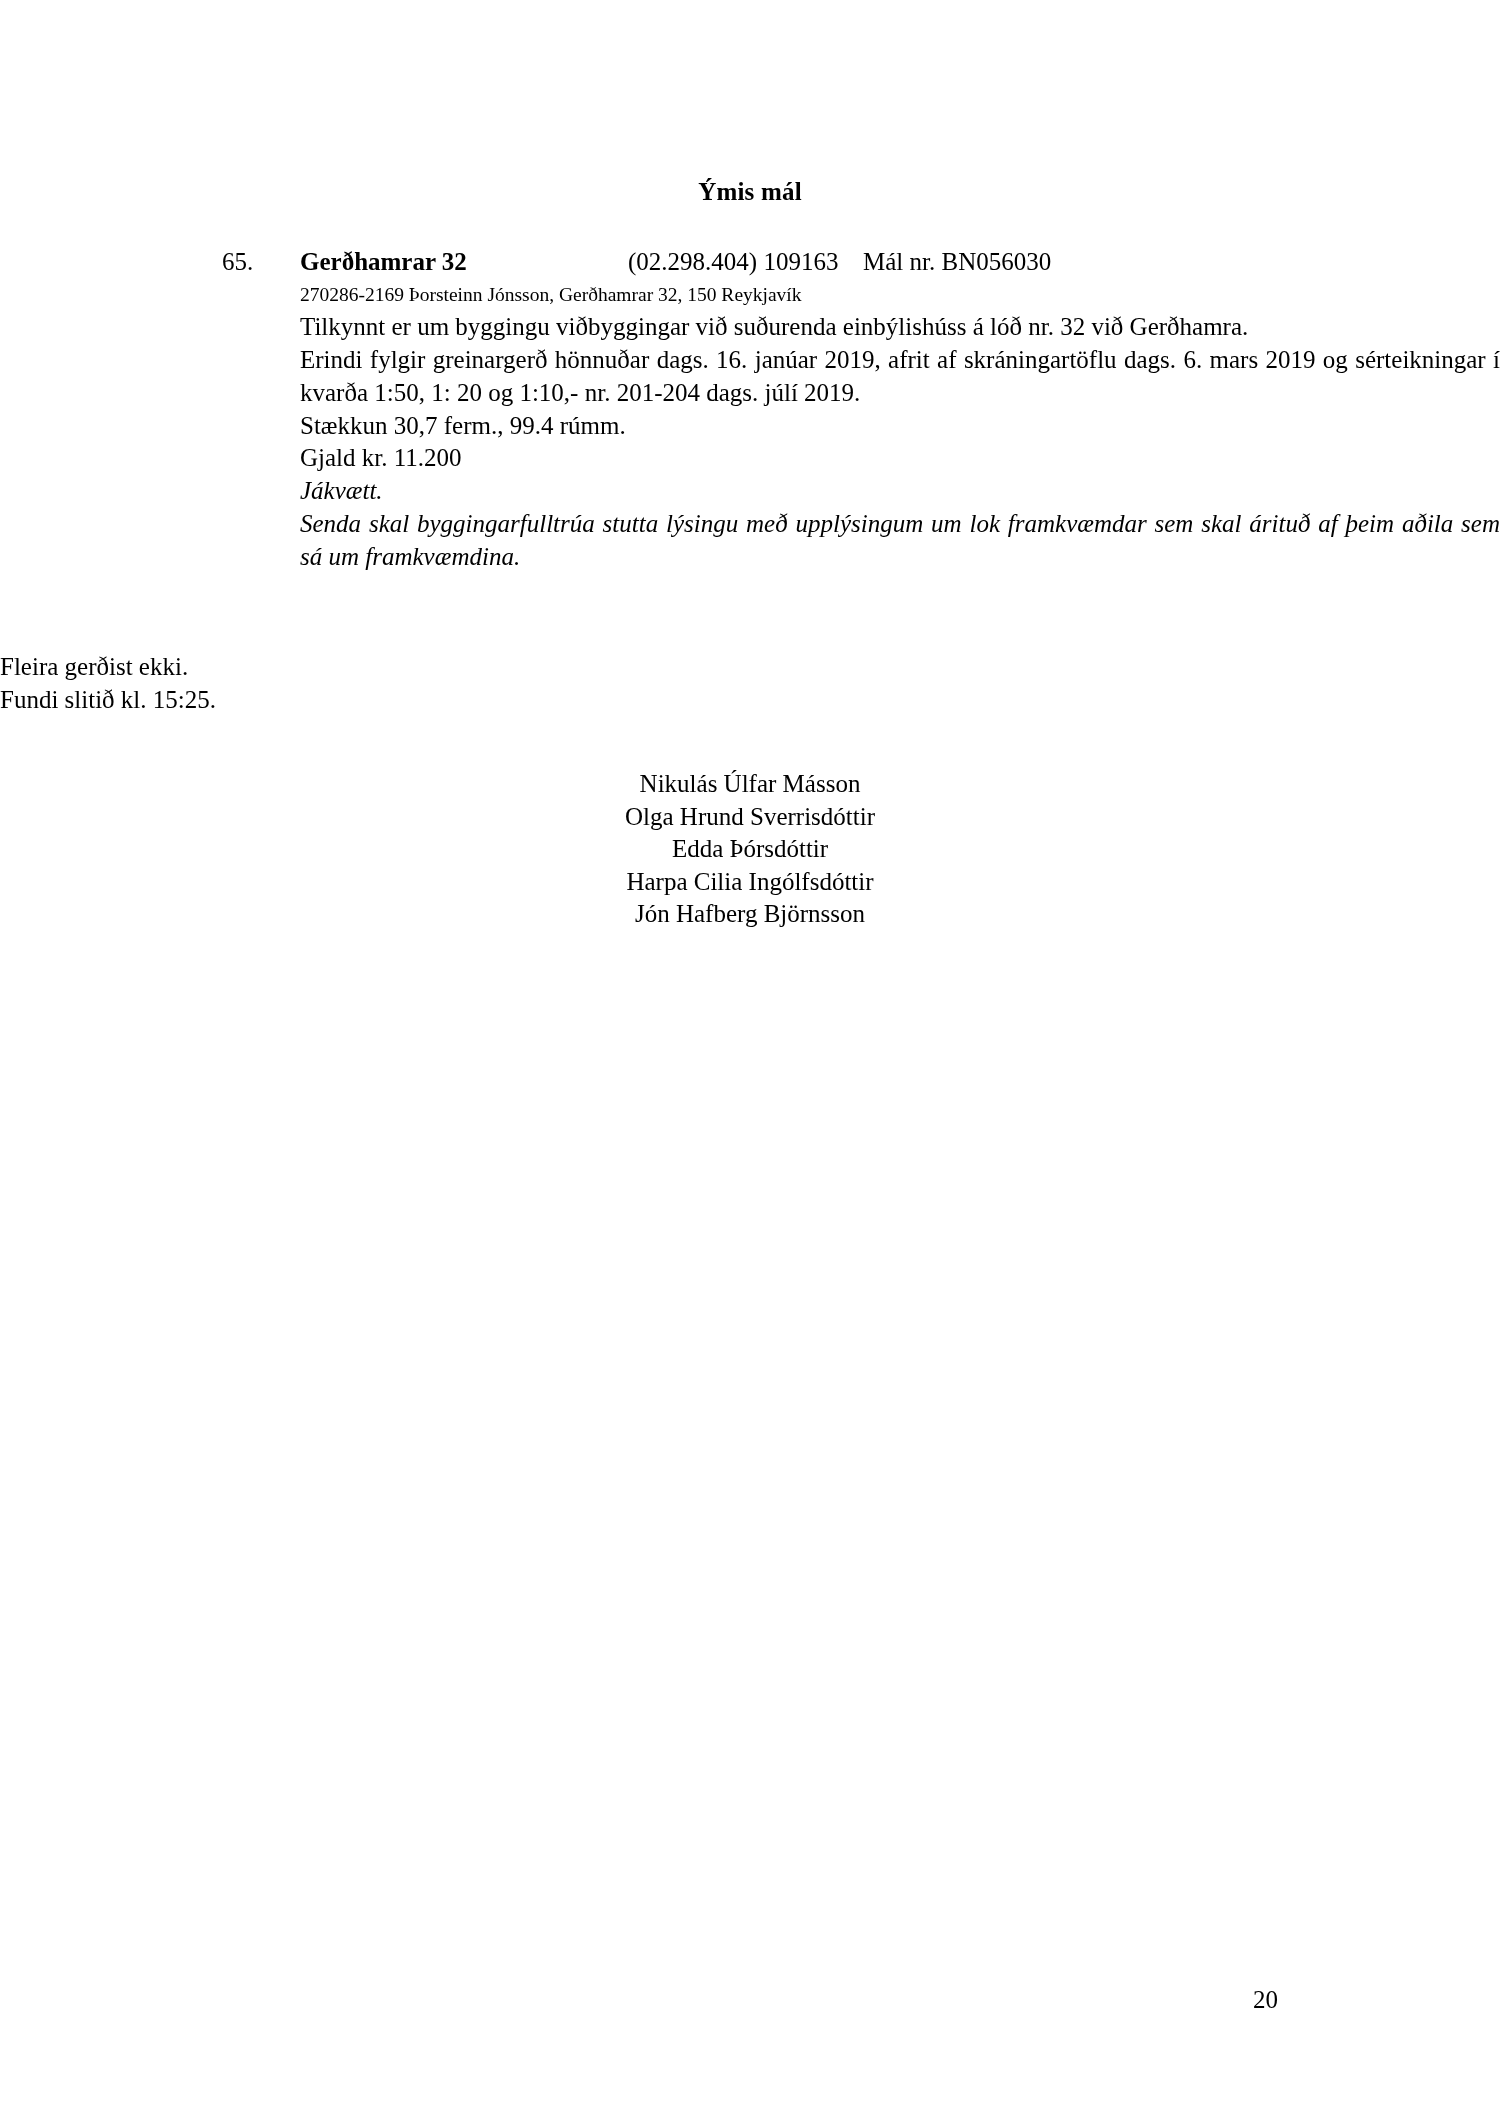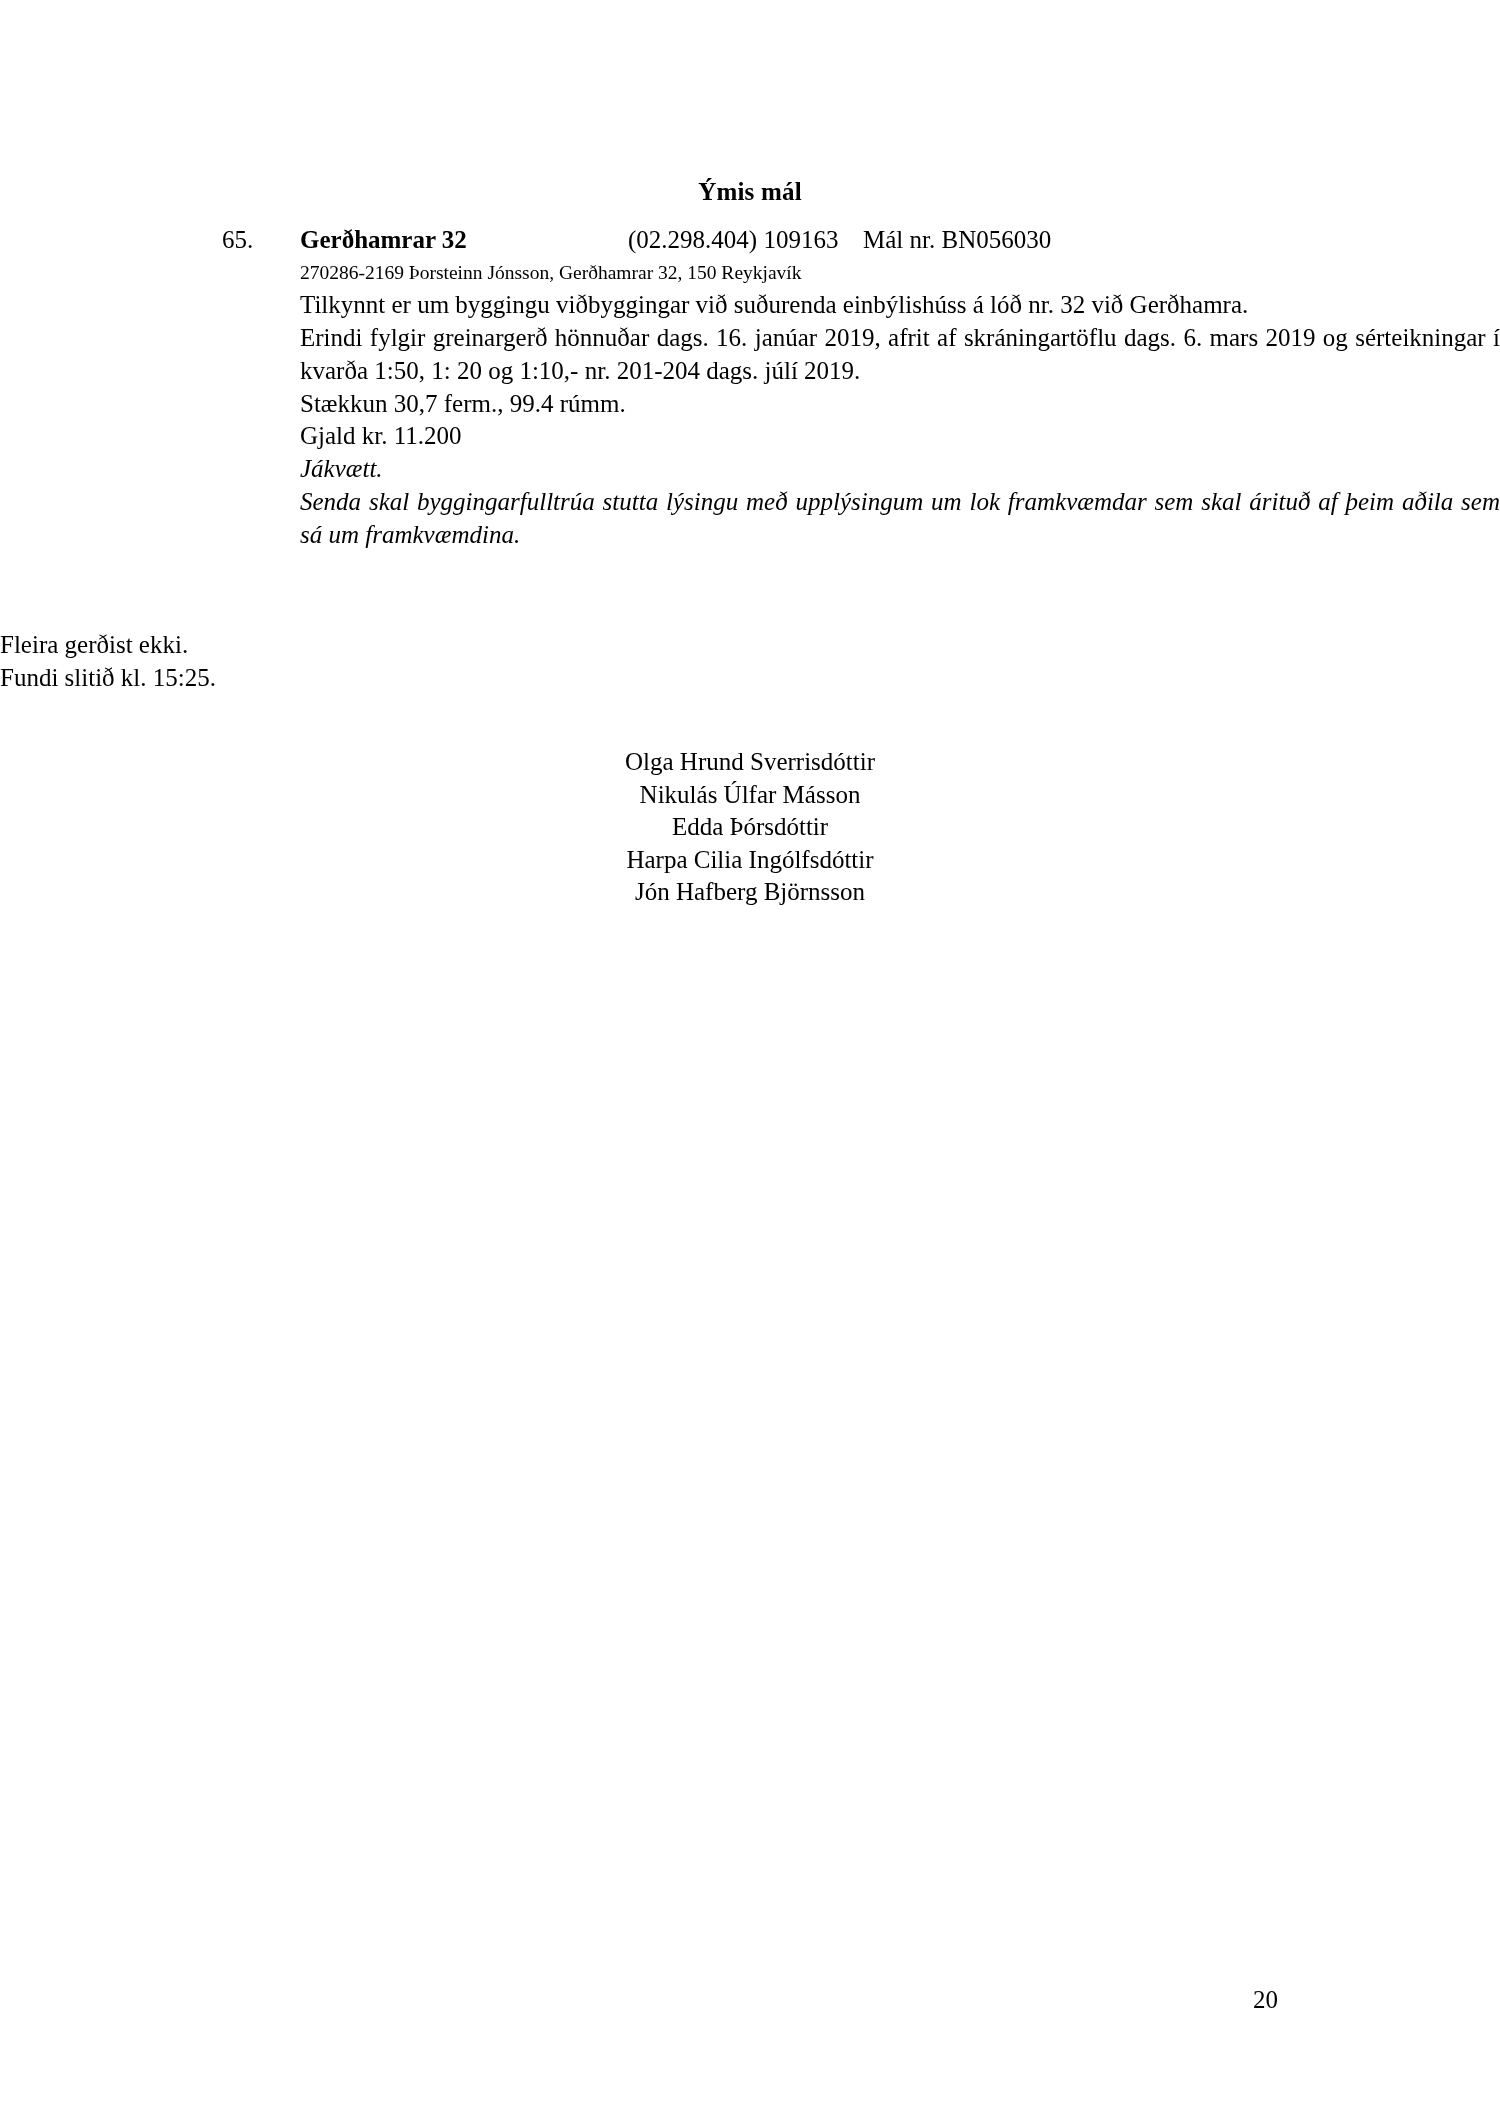--- a/index.html
+++ b/index.html
@@ -24,21 +24,21 @@
   .section-heading {
     text-align: center;
     font-weight: bold;
     font-size: 25px;
     margin: 0;
     padding-top: 178px;
     letter-spacing: 0.2px;
   }
   .entry {
     position: relative;
-    margin-top: 20px;
+    margin-top: 42px;
     padding-left: 228px;
   }
   .entry-number {
     position: absolute;
     left: 222px;
     top: 0;
     font-size: 25px;
   }
   .entry-head {
     position: relative;
@@ -133,22 +133,22 @@
     </div>
 
   </div>
 
   <div class="closing">
     <div>Fleira gerðist ekki.</div>
     <div>Fundi slitið kl. 15:25.</div>
   </div>
 
   <div class="signatures">
+    <div>Nikulás Úlfar Másson</div>
     <div>Olga Hrund Sverrisdóttir</div>
-    <div>Nikulás Úlfar Másson</div>
     <div>Edda Þórsdóttir</div>
     <div>Harpa Cilia Ingólfsdóttir</div>
     <div>Jón Hafberg Björnsson</div>
   </div>
 
   <div class="page-number">20</div>
 
 </div>
 
 </body></html>

